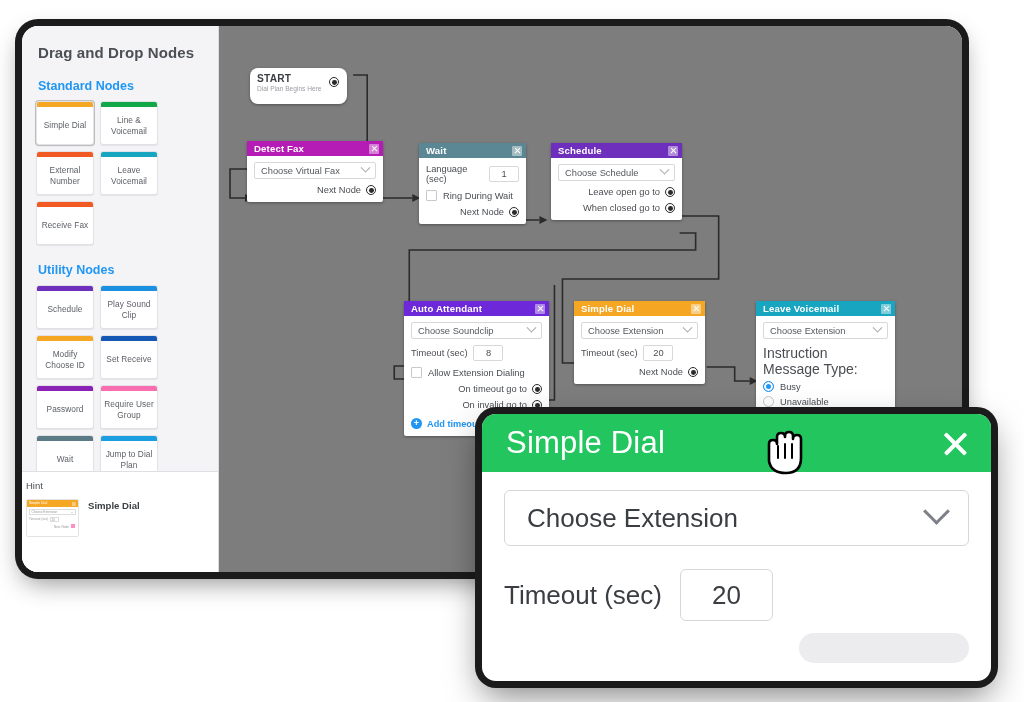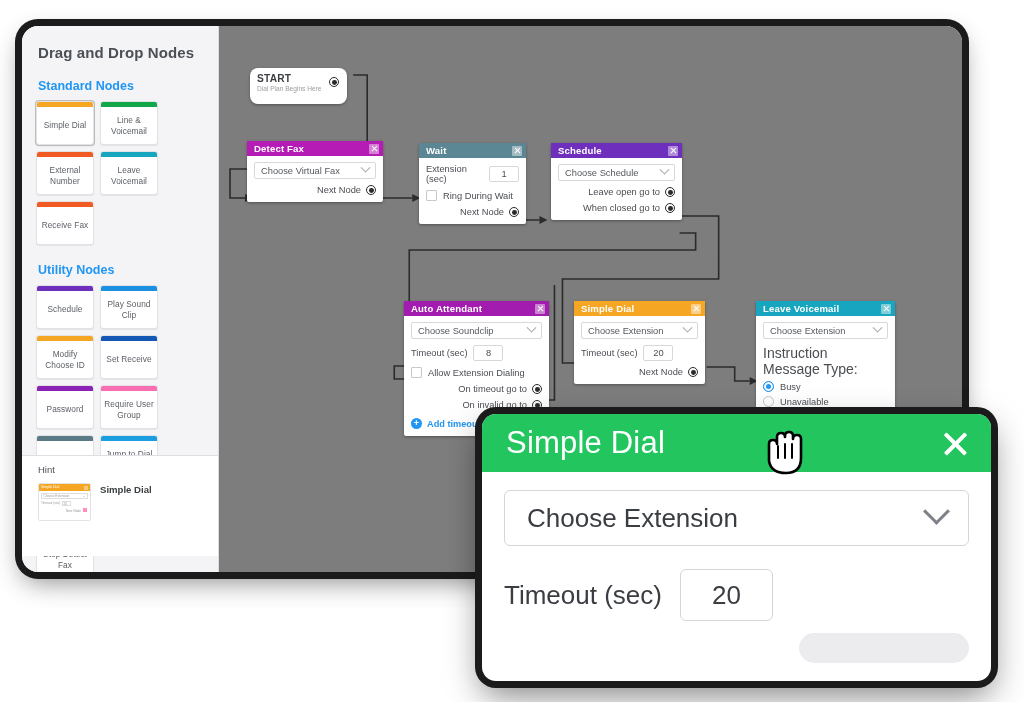--- a/index.html
+++ b/index.html
@@ -58,25 +58,25 @@
   }
   .palette-node .bar { position: absolute; top: 0; left: 0; right: 0; height: 5px; }
   .palette-node .lbl {
     font-size: 8.3px; color: #5c6066; line-height: 1.25;
     padding: 5px 3px 0 3px; letter-spacing: .05px;
   }
   .palette-node.selected { box-shadow: 0 0 0 1px #bdbdbd, 0 1px 2px rgba(0,0,0,0.12); }
 
   
   #hint {
-    position: absolute; left: 0; right: 0; bottom: 16px;
+    position: absolute; left: 0; right: 0; bottom: 0;
     height: 101px;
     background: #ffffff;
     border-top: 1px solid #dfdfe3;
-    padding: 8px 12px 0 16px;
+    padding: 8px 12px 0 4px;
   }
   #hint .hint-title { font-size: 9.5px; color: #4b4f56; font-weight: normal; margin-bottom: 8px; }
   #hint .hint-body { display: flex; gap: 9px; }
   .hint-thumb {
     width: 53px; height: 38px; flex: 0 0 53px;
     background: #fff; border: 1px solid #e3e3e6; border-radius: 2px;
     overflow: hidden; position: relative;
   }
   .hint-thumb .t-head {
     height: 7px; background: #f5a623; color: #fff;
@@ -418,21 +418,21 @@
         </div>
       </div>
 
       <div class="node" id="node-wait" style="left:200px; top:117px; width:107px;">
         <div class="hdr" style="background:#5a8793">
           <span class="t">Wait</span>
           <span class="x"></span>
         </div>
         <div class="body" style="padding-top:5px;">
           <div class="frow" style="margin-top:1px;">
-            <span>Extension (sec)</span>
+            <span>Language (sec)</span>
             <span class="fbox">1</span>
           </div>
           <div class="crow">
             <span class="cbox"></span>
             <span>Ring During Wait</span>
           </div>
           <div class="port-row">
             <span>Next Node</span>
             <span class="port"></span>
           </div>
@@ -454,21 +454,21 @@
             <span class="port"></span>
           </div>
           <div class="port-row">
             <span>When closed go to</span>
             <span class="port"></span>
           </div>
         </div>
       </div>
 
       <div class="node" id="node-auto-attendant" style="left:185px; top:275px; width:145px;">
-        <div class="hdr" style="background:#a21caf">
+        <div class="hdr" style="background:#6d28d9">
           <span class="t">Auto Attendant</span>
           <span class="x"></span>
         </div>
         <div class="body">
           <div class="sel">
             <span class="cap">Choose Soundclip</span>
             <span class="chev"></span>
           </div>
           <div class="frow">
             <span>Timeout (sec)</span>

